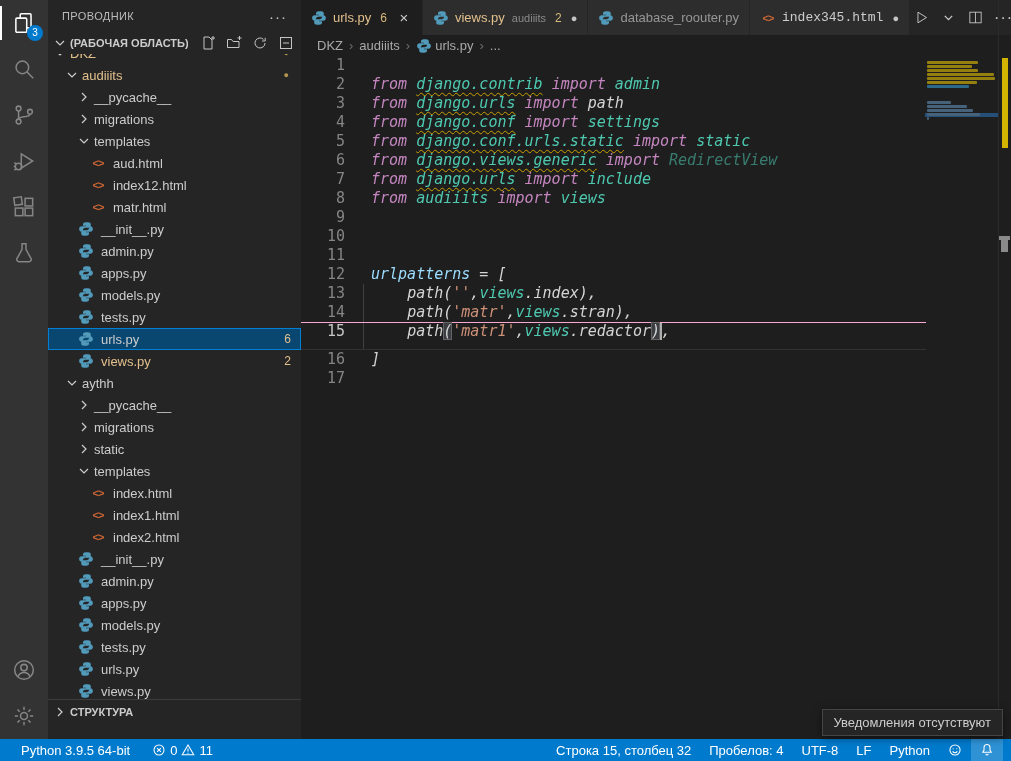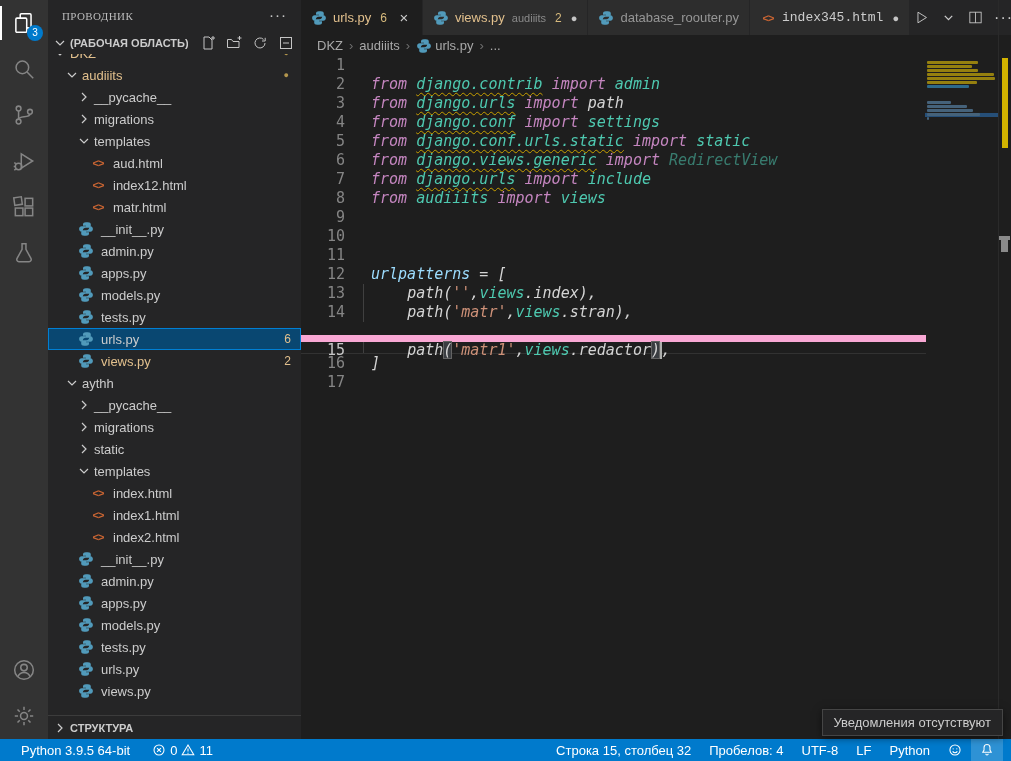--- a/index.html
+++ b/index.html
@@ -11,41 +11,41 @@
   .activitybar { position:absolute; left:0; top:0; width:48px; height:739px; background:#333333; z-index:5; display:flex; flex-direction:column; }
   .ab-top { flex:1; }
   .ab-item { position:relative; width:48px; height:46px; display:flex; align-items:center; justify-content:center; color:#858585; cursor:pointer; }
   .ab-item.active { color:#ffffff; }
   .ab-item.active::before { content:""; position:absolute; left:0; top:6px; bottom:6px; width:2px; background:#ffffff; }
   .ab-item svg { width:26px; height:26px; stroke:currentColor; fill:none; stroke-width:1.4; }
   .ab-badge { position:absolute; right:5px; bottom:5px; min-width:16px; height:16px; border-radius:9px; background:#007acc; color:#fff; font-size:10px; line-height:16px; text-align:center; }
 
   
   .sidebar { position:absolute; left:48px; top:0; width:253px; height:739px; background:#252526; color:#cccccc; overflow:hidden; }
-  .sb-title { height:32px; display:flex; align-items:center; padding:0 14px; font-size:11px; letter-spacing:.4px; color:#bbbbbb;font-family:Liberation Serif, serif; }
+  .sb-title { height:32px; display:flex; align-items:center; padding:0 14px; font-size:11px; letter-spacing:.4px; color:#bbbbbb; }
   .sb-title .more { margin-left:auto; color:#c5c5c5; font-size:15px; cursor:pointer; letter-spacing:1px;}
   .sb-section { height:22px; display:flex; align-items:center; padding:0 6px 0 4px; font-size:11px; font-weight:bold; color:#cccccc; }
   .sb-section .chev { width:16px; height:16px; }
   .sb-section .lbl { margin-left:2px; white-space:nowrap; overflow:hidden; }
   .sb-actions { margin-left:auto; display:flex; gap:8px; }
   .sb-actions span { width:18px; height:18px; display:flex; align-items:center; justify-content:center; color:#c5c5c5; cursor:pointer; }
   .sb-actions svg { width:16px; height:16px; stroke:currentColor; fill:none; stroke-width:1; }
 
   .tree { position:absolute; top:54px; bottom:24px; left:0; right:0; overflow:hidden; }
   .trow { position:relative; height:22px; display:flex; align-items:center; font-size:13px; color:#cccccc; cursor:pointer; white-space:nowrap; }
   .trow.clip { margin-top:-12px; }
   .trow .chev { width:16px; height:16px; flex:none; display:flex; align-items:center; justify-content:center; }
   .trow .ficon { width:16px; height:16px; flex:none; margin-right:5px; display:flex; align-items:center; justify-content:center; }
   .trow.mod > .lbl { color:#e2c08d; }
   .trow.selected { background:#094771; outline:1px solid #007fd4; outline-offset:-1px; }
   .trow .lbl { margin-left:2px; }
   .trow .tbadge { position:absolute; right:10px; font-size:12px; color:#e2c08d; }
   .trow .tdot { position:absolute; right:12px; font-size:9px; color:#b3964d; }
   .html-glyph { color:#cc6633; font-size:11px; font-weight:bold; letter-spacing:-1px; }
-  .outline-row { position:absolute; left:0; right:0; bottom:0; height:24px; border-top:1px solid #3c3c3c; background:#252526; }
+  .outline-row { position:absolute; left:0; right:0; bottom:16px; height:24px; border-top:1px solid #3c3c3c; background:#252526; }
 
   
   .editor { position:absolute; left:301px; top:0; right:0; height:739px; background:#1e1e1e; }
   .tabbar { position:relative; height:35px; background:#252526; display:flex; align-items:stretch; }
   .tab { display:flex; align-items:center; padding:0 10px; background:#2d2d2d; margin-right:1px; font-size:13px; color:#969696; cursor:pointer; }
   .tab.active { background:#1e1e1e; }
   .tab .ficon { width:16px; height:16px; margin-right:6px; display:flex; align-items:center; justify-content:center; }
   .tab .desc { margin-left:7px; font-size:11px; color:#8a8a8a; }
   .tab .badge { margin-left:9px; color:#d7ba7d; font-size:12px; }
   .tab .dirty { margin-left:9px; color:#c5c5c5; font-size:11px; }
@@ -56,21 +56,21 @@
 
   .breadcrumb { height:21px; display:flex; align-items:center; padding-left:16px; font-size:13px; color:#a9a9a9; background:#1e1e1e; }
   .breadcrumb .sep { margin:0 6px; color:#6e6e6e; }
   .breadcrumb .ficon { width:15px; height:15px; margin-right:4px; display:inline-flex; }
 
   
   .code { position:absolute; top:56px; left:0; right:85px; font-family:"DejaVu Sans Mono", monospace; font-size:15px; line-height:19px; }
   .cl { position:relative; display:flex; height:19px; white-space:pre; }
   .cl .ln { width:44px; flex:none; text-align:right; color:#858585; user-select:none; }
   .cl .ct { margin-left:26px;font-style:italic; }
-  .cl.current { border-top:7px solid #f9a8d4; border-bottom:1px solid #323232; height:19px; line-height:17px;margin-top:13px; }
+  .cl.current { border-top:1px solid #f9a8d4; border-bottom:1px solid #323232; height:28px; line-height:17px; }
   .cl.current .ln { color:#c6c6c6; }
   .cl.ig::before { content:""; position:absolute; left:62px; top:0; bottom:0; border-left:1px solid #404040; }
   .tk-kw{color:#c586c0} .tk-mod{color:#4ec9b0} .tk-cls{color:#4ec9b0}
   .tk-dim{color:rgba(78,201,176,.55)} .tk-pl{color:#d4d4d4} .tk-str{color:#ce9178} .tk-var{color:#9cdcfe}
   .wavy { text-decoration:underline; text-decoration-style:wavy; text-decoration-color:#c8a000; text-decoration-thickness:1px; text-underline-offset:3px; }
   .tk-brk { color:#d4d4d4; outline:1px solid #646464; outline-offset:-1px; background:#3a3d41; }
   .cursor { display:inline-block; width:1.5px; height:17px; background:#aeafad; vertical-align:middle; }
 
   
   .minimap { position:absolute; top:57px; right:14px; width:70px; }

